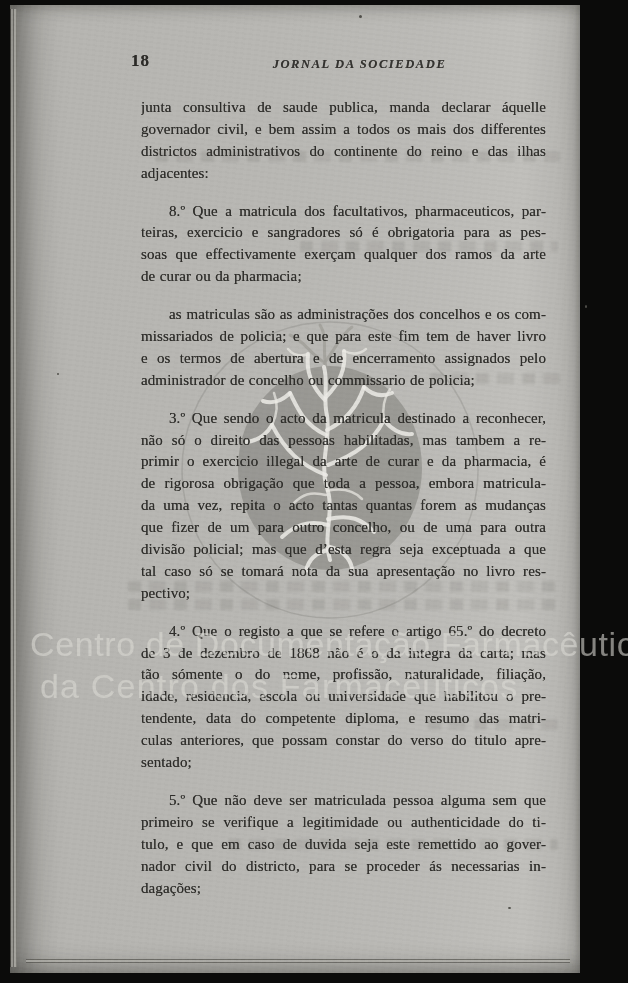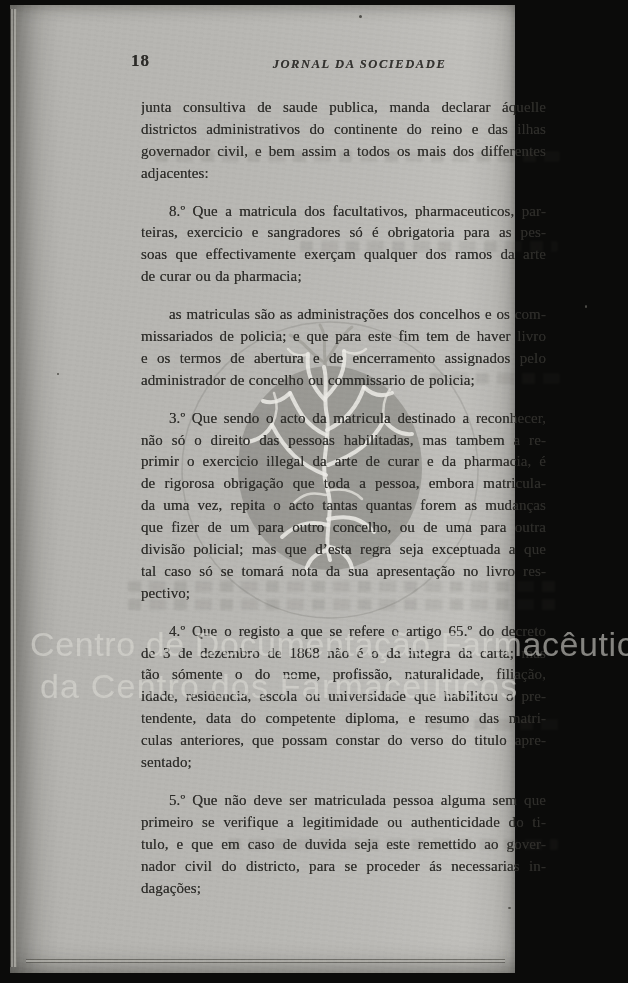--- a/index.html
+++ b/index.html
@@ -1,19 +1,19 @@
 <!DOCTYPE html>
 <html><head>
 <meta charset="utf-8">
 <style>
   html,body{margin:0;padding:0;background:#161614;}
   .stage{position:relative;width:628px;height:983px;background:#0b0b0a;overflow:hidden;
          font-family:"Liberation Serif","DejaVu Serif",serif;}
   
-  .page{position:absolute;left:10px;top:5px;width:505px;height:968px;
+  .page{position:absolute;left:10px;top:5px;width:570px;height:968px;
         background:linear-gradient(90deg,#a6a5a1 0px,#b0afab 26px,#b6b5b1 60px,#b8b7b3 46%,#bbbab6 72%,#c0bfbb 90%,#b3b2ae 99%,#a2a19d 100%);
         box-shadow:inset 34px 0 30px -20px rgba(42,42,38,.45),
                    inset -14px 0 18px -10px rgba(42,42,38,.22),
                    inset 0 14px 16px -12px rgba(42,42,38,.30),
                    inset 0 -20px 22px -14px rgba(42,42,38,.38);}
   
   .page::before{content:"";position:absolute;left:0;top:4px;bottom:6px;width:8px;
         background:linear-gradient(90deg,#45443f 0 1px,#96958f 1px 3px,#6b6a65 3px 4px,#a3a29c 4px 6px,#7d7c76 6px 7px,rgba(0,0,0,0) 7px);}
   
   .bottom-edges{position:absolute;left:16px;right:10px;bottom:3px;height:13px;
@@ -98,22 +98,22 @@
         <path d="M317,486 C334,482 344,486 352,494"></path>
       </g>
     </svg>
 
     <span class="pagenum">18</span>
     <div class="runhead">JORNAL DA SOCIEDADE</div>
 
     <div class="textcol">
         <div class="para continuation">
           <div class="line">junta consultiva de saude publica, manda declarar áquelle</div>
+          <div class="line">governador civil, e bem assim a todos os mais dos differentes</div>
           <div class="line">districtos administrativos do continente do reino e das ilhas</div>
-          <div class="line">governador civil, e bem assim a todos os mais dos differentes</div>
           <div class="line last">adjacentes:</div>
         </div>
         <div class="para numbered">
           <div class="line">8.º  Que a matricula dos facultativos, pharmaceuticos, par-</div>
           <div class="line">teiras, exercicio e sangradores só é obrigatoria para as pes-</div>
           <div class="line">soas que effectivamente exerçam qualquer dos ramos da arte</div>
           <div class="line last">de curar ou da pharmacia;</div>
         </div>
         <div class="para numbered">
           <div class="line">as matriculas são as administrações dos concelhos e os com-</div>

